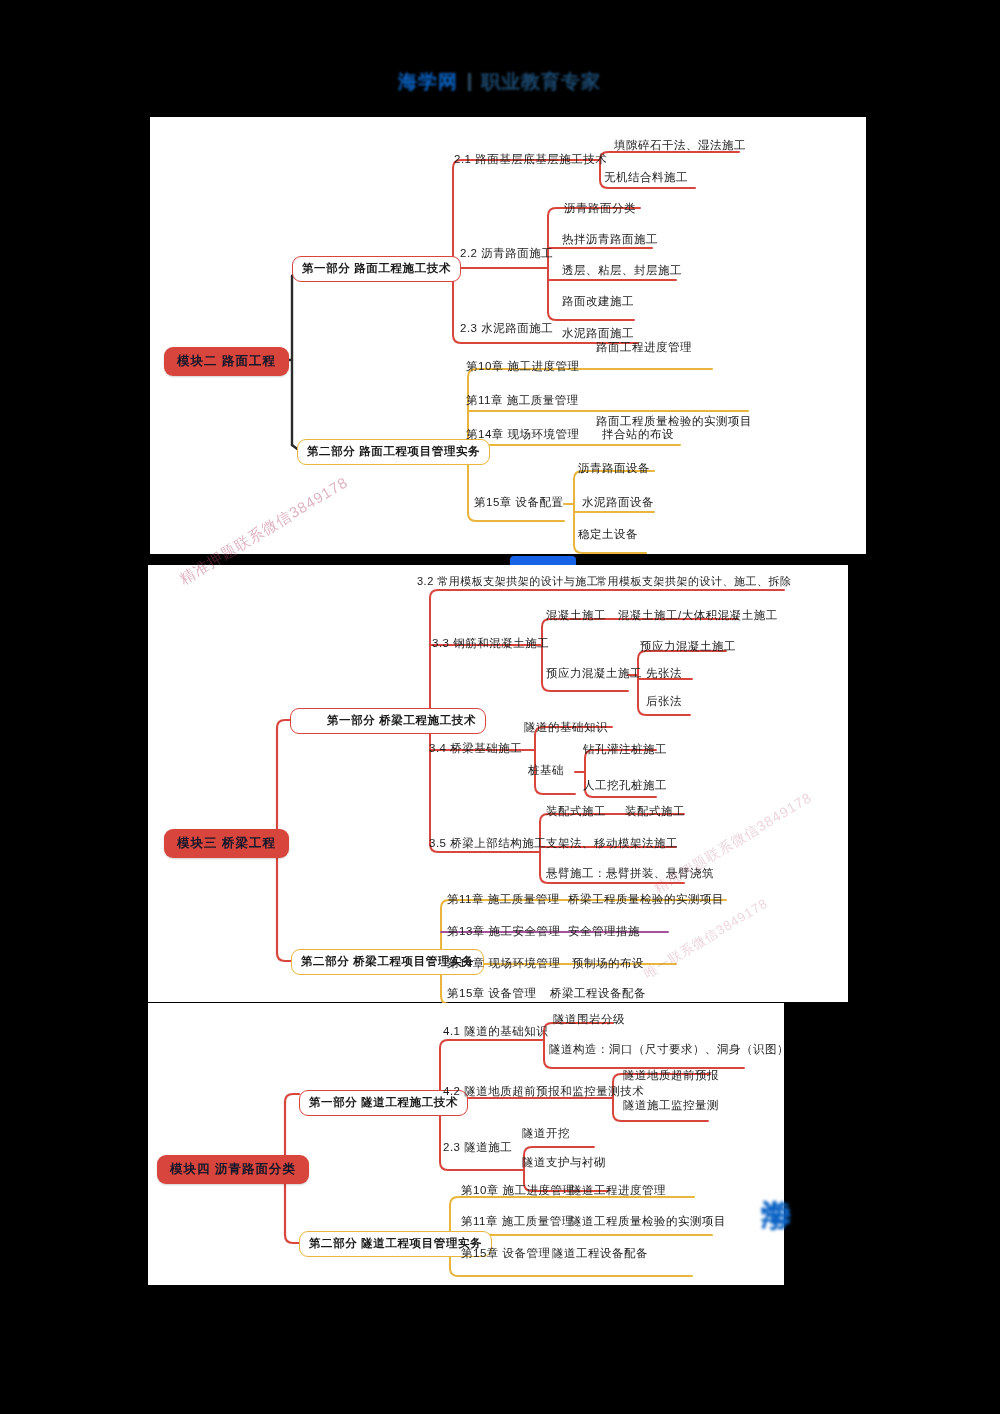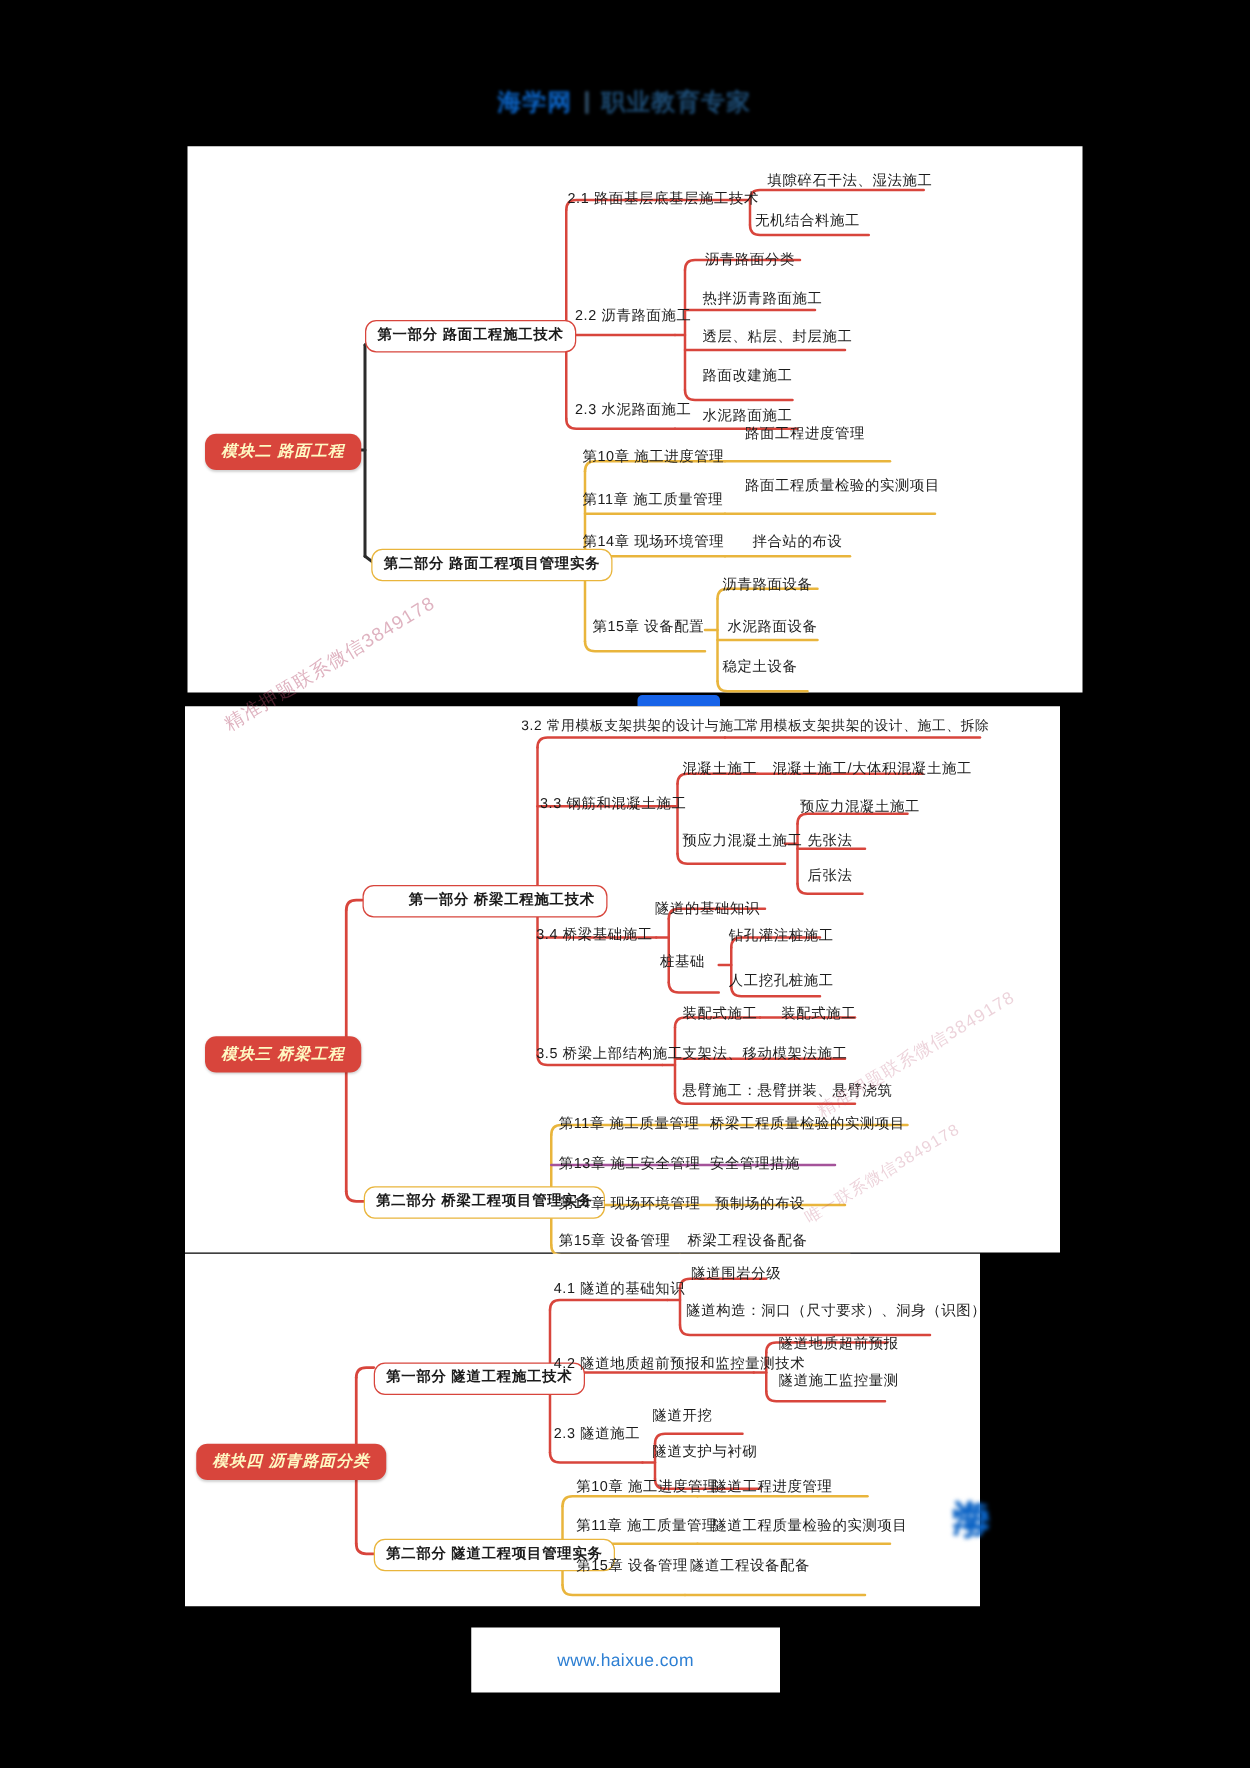--- a/index.html
+++ b/index.html
@@ -34,25 +34,24 @@
   #footer-url{color:#2d7fd3;font-size:14px;letter-spacing:.3px;}
 
   
   svg.map{position:absolute;left:0;top:0;overflow:visible;}
   svg.map path{fill:none;stroke-linecap:round;stroke-linejoin:round;}
 
   
   .node{position:absolute;white-space:nowrap;box-sizing:border-box;}
 
   .root{
-    background:#d8453c;color:#fef9c3;border-radius:9px;
+    background:#d8453c;color:#0f172a;border-radius:9px;
     font-size:12.5px;font-weight:bold;letter-spacing:1px;
     padding:8px 13px;line-height:1;
     box-shadow:0 1px 2px rgba(0,0,0,.18);
-    font-style:italic;
   }
   .sect{
     border:1.6px solid #d8453c;border-radius:9px;background:#fff;
     color:#1b1b1b;font-size:11.5px;font-weight:bold;letter-spacing:.6px;
     padding:6px 9px;line-height:1;
   }
   .sect.amber{border-color:#e9b53c;}
   .lbl{
     color:#1b1b1b;font-size:11.5px;letter-spacing:.5px;line-height:1;
   }
@@ -149,21 +148,21 @@
   <div class="node lbl" style="left:562px;top:234px;">热拌沥青路面施工</div>
   <div class="node lbl" style="left:562px;top:265px;">透层、粘层、封层施工</div>
   <div class="node lbl" style="left:562px;top:296px;">路面改建施工</div>
 
   <div class="node lbl" style="left:460px;top:323px;">2.3 水泥路面施工</div>
   <div class="node lbl" style="left:562px;top:328px;">水泥路面施工</div>
 
   <div class="node lbl" style="left:466px;top:361px;">第10章 施工进度管理</div>
   <div class="node lbl" style="left:596px;top:342px;">路面工程进度管理</div>
   <div class="node lbl" style="left:466px;top:395px;">第11章 施工质量管理</div>
-  <div class="node lbl" style="left:596px;top:384px;">路面工程质量检验的实测项目</div>
+  <div class="node lbl" style="left:596px;top:416px;">路面工程质量检验的实测项目</div>
   <div class="node lbl" style="left:466px;top:429px;">第14章 现场环境管理</div>
   <div class="node lbl" style="left:602px;top:429px;">拌合站的布设</div>
   <div class="node lbl" style="left:474px;top:497px;">第15章 设备配置</div>
   <div class="node lbl" style="left:578px;top:463px;">沥青路面设备</div>
   <div class="node lbl" style="left:582px;top:497px;">水泥路面设备</div>
   <div class="node lbl" style="left:578px;top:529px;">稳定土设备</div>
 
   <div id="divider-tab"></div>
 
   <div class="panel" id="panel-2"></div>
@@ -319,17 +318,14 @@
   <div class="node lbl" style="left:570px;top:1216px;">隧道工程质量检验的实测项目</div>
   <div class="node lbl" style="left:461px;top:1248px;">第15章 设备管理</div>
   <div class="node lbl" style="left:552px;top:1248px;">隧道工程设备配备</div>
 
   <div class="wm-diag" style="left:186px;top:570px;">精准押题联系微信3849178</div>
   <div class="wm-diag faint" style="left:660px;top:880px;font-size:14px;">精准押题联系微信3849178</div>
   <div class="wm-diag faint" style="left:650px;top:965px;font-size:13px;">唯一联系微信3849178</div>
 
   <div class="wm-blue" id="wm-blue-1">海学</div>
 
-  <div class="panel" id="footer-panel">
-    <span id="footer-url">www.haixue.com</span>
-  </div>
 
 </div>
 
 </body></html>

